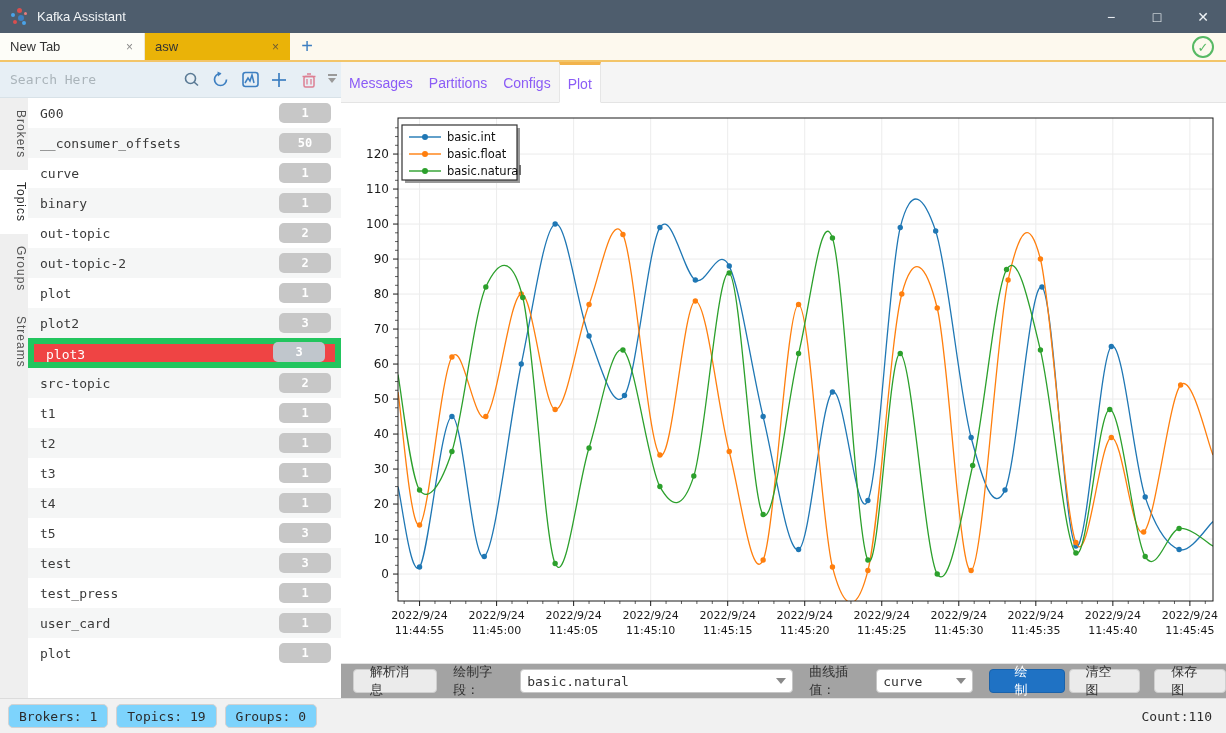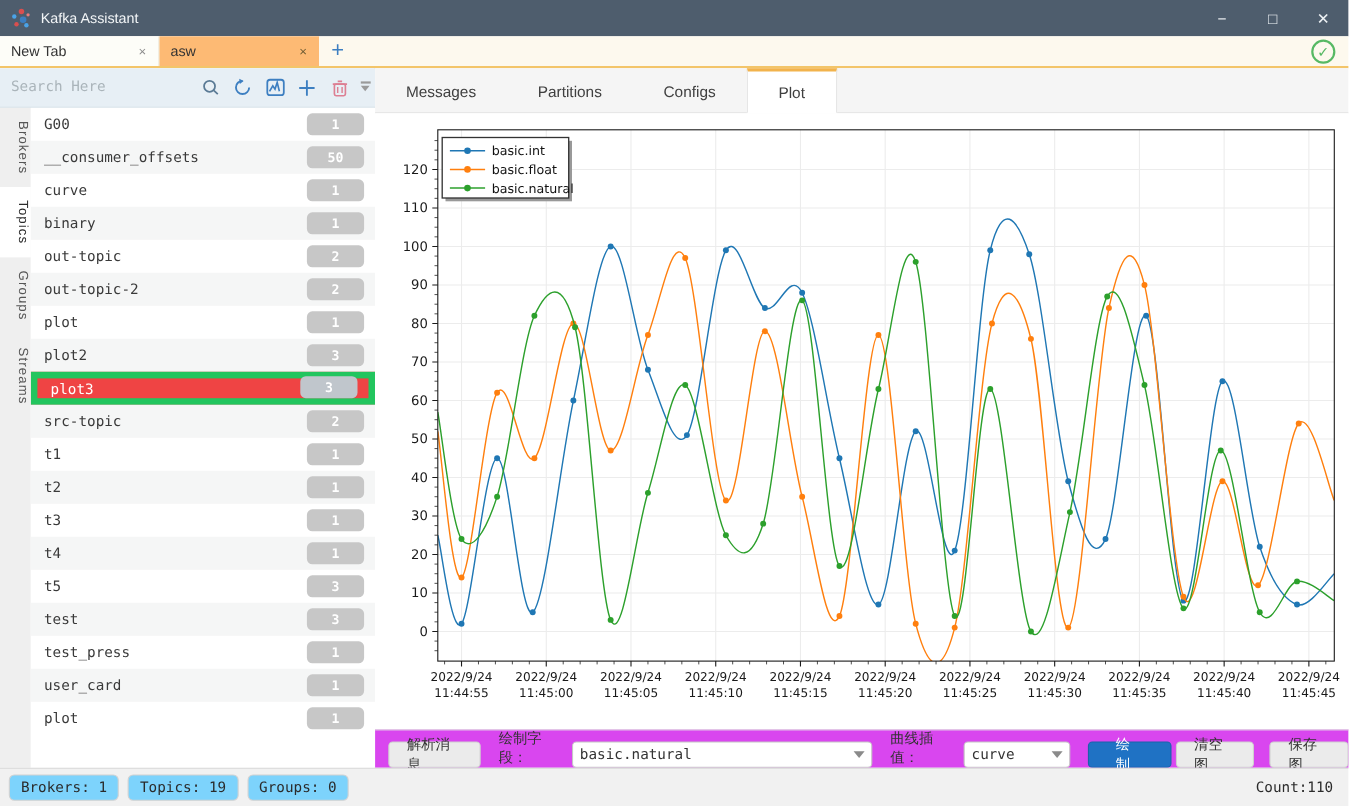--- a/index.html
+++ b/index.html
@@ -16,21 +16,21 @@
   .win-controls { position:absolute; right:0; top:0; height:33px; display:flex; }
   .win-btn { width:46px; height:33px; color:#eef2f5; font-size:14px;
              display:flex; align-items:center; justify-content:center; cursor:default; }
 
   
   .tabstrip { position:absolute; left:0; top:33px; width:1226px; height:29px;
               background:#fdf9ee; border-bottom:2px solid #f3c569; display:flex; }
   .tab { width:145px; height:27px; display:flex; align-items:center; padding:0 8px 0 10px;
          font-size:13px; color:#333; }
   .tab.inactive { background:#fdfdf8; border-right:1px solid #ece5d2; }
-  .tab.active { background:#fdba74; }
+  .tab.active { background:#eab308; }
   .tab .tab-label { flex:1; white-space:nowrap; overflow:hidden; }
   .tab .tab-close { color:#8a8a8a; font-size:12px; padding:0 3px; }
   .tab.active .tab-close { color:#6d5b33; }
   .newtab-btn { width:34px; height:27px; color:#3d7fc1; font-size:20px; font-weight:400;
                 display:flex; align-items:center; justify-content:center; }
   .tabstrip-status { position:absolute; right:12px; top:3px; width:22px; height:22px;
                      border:2px solid #57b964; border-radius:50%; color:#57b964;
                      font-size:13px; display:flex; align-items:center; justify-content:center; }
 
   
@@ -65,30 +65,30 @@
   .topic-row .tname { flex:1; white-space:nowrap; overflow:hidden; }
   .topic-badge { min-width:52px; height:20px; background:#c7c7c7; border-radius:5px;
                  color:#fff; font-size:12px; font-weight:bold; display:flex;
                  align-items:center; justify-content:center; }
   .topic-row.selected { background:#ef4444; border:6px solid #22c55e; color:#fff;align-items:flex-end; }
   .topic-row.selected .topic-badge { background:#c0c6cc; }
 
   
   .main-tabs { position:absolute; left:341px; top:62px; width:885px; height:41px;
                background:#f5f5f5; border-bottom:1px solid #e4e4e4; display:flex; }
-  .mtab { padding:0 28px; height:41px; display:flex; align-items:center; font-size:14px;
-          color:#404040; }
+  .mtab { padding:0 8px; height:41px; display:flex; align-items:center; font-size:14px;
+          color:#8b5cf6; }
   .mtab.active { background:#fff; border-top:3px solid #f2b34c; border-left:1px solid #e6e6e6;
                  border-right:1px solid #e6e6e6; border-bottom:1px solid #fff; }
   .chart-wrap { position:absolute; left:341px; top:103px; width:885px; height:560px; background:#fff; }
 
   
   .controlbar { position:absolute; left:341px; top:663px; width:885px; height:35px;
-                background:#d946ef; border-top:1px solid #e3e3e3; display:flex;
-                align-items:flex-end; font-size:13px; color:#333; }
+                background:#a3a3a3; border-top:1px solid #e3e3e3; display:flex;
+                align-items:center; font-size:13px; color:#333; }
   .btn { height:24px; border-radius:4px; display:flex; align-items:center; justify-content:center;
          font-size:13px; padding:0 16px; }
   .btn.gray { background:#ebebeb; border:1px solid #cfcfcf; color:#333; }
   .btn.primary { background:#1f72c4; border:1px solid #1a62aa; color:#fff; padding:0 24px; }
   .ctl-label { margin:0 4px 0 16px; }
   .select { height:24px; background:#fff; border:1px solid #c6c6c6; border-radius:4px;
             display:flex; align-items:center; padding:0 6px;
             font-family:"DejaVu Sans Mono", monospace; font-size:13px; color:#333; }
   .select .caret { margin-left:auto; width:0; height:0; border-left:5px solid transparent;
                    border-right:5px solid transparent; border-top:6px solid #8a8a8a; }

